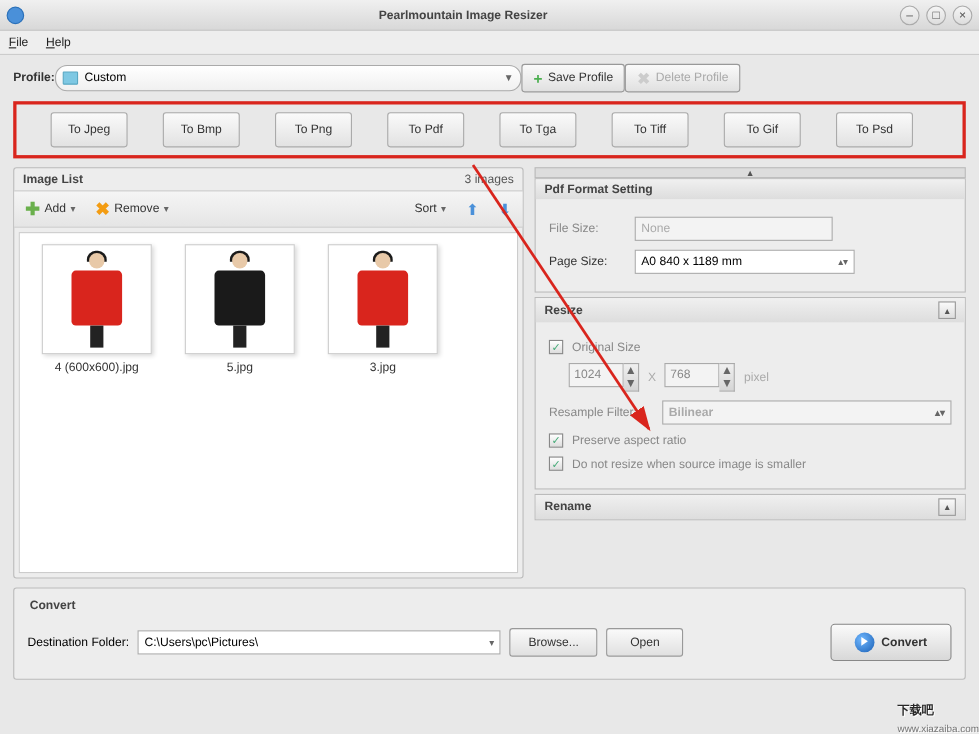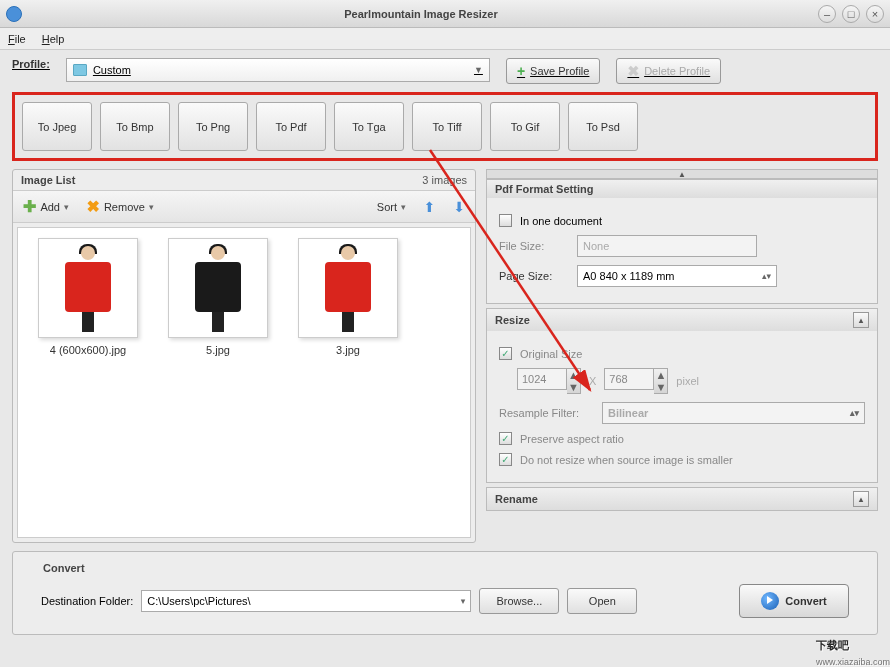--- a/index.html
+++ b/index.html
@@ -7,33 +7,33 @@
 
 .titlebar { height: 28px; background: linear-gradient(#f0f0f0, #d8d8d8); display: flex; align-items: center; padding: 0 6px; border-bottom: 1px solid #bbb; }
 .title-icon { width: 16px; height: 16px; background: #4a90d9; border-radius: 50%; margin-right: 8px; border: 1px solid #2a70b9; }
 .title-text { flex: 1; text-align: center; font-weight: bold; color: #444; }
 .win-btn { width: 18px; height: 18px; border-radius: 50%; margin-left: 6px; background: linear-gradient(#f5f5f5,#ddd); border: 1px solid #aaa; display: flex; align-items: center; justify-content: center; cursor: pointer; font-size: 11px; color: #555; }
 
 .menubar { height: 22px; background: #eee; display: flex; align-items: center; padding: 0 8px; gap: 16px; border-bottom: 1px solid #ccc; }
 .menu-item { cursor: pointer; color: #222; }
 .menu-item u { text-decoration: underline; }
 
-.profile-row { display: flex; padding: 8px 12px; gap: 16px; text-decoration: underline; }
+.profile-row { display: flex; align-items: center; padding: 8px 12px; gap: 0; }
 .profile-label { color: #333; font-weight: bold; }
-.profile-select { flex: 0 0 424px; height: 24px; background: linear-gradient(#fff,#f0f0f0); border: 1px solid #aaa; border-radius: 0; display: flex; align-items: center; padding: 0 6px; cursor: pointer; }
+.profile-select { flex: 0 0 424px; height: 24px; background: linear-gradient(#fff,#f0f0f0); border: 1px solid #aaa; border-radius: 11px; display: flex; align-items: center; padding: 0 6px; cursor: pointer; }
 .folder-icon { width: 14px; height: 12px; background: #7ec8e3; border-radius: 1px; margin-right: 6px; border: 1px solid #5aa8c3; }
 .profile-select-text { flex: 1; }
 .caret { font-size: 9px; color: #666; }
 .btn { height: 26px; padding: 0 10px; background: linear-gradient(#fafafa,#e0e0e0); border: 1px solid #999; border-radius: 3px; display: flex; align-items: center; gap: 5px; cursor: pointer; color: #333; }
 .btn.disabled { color: #aaa; cursor: default; }
 .plus-green { color: #4caf50; font-weight: bold; font-size: 14px; }
 .x-red { color: #d9534f; font-weight: bold; font-size: 14px; }
 
 .format-row { margin: 0 12px 8px; border: 3px solid #d9251d; padding: 7px; display: flex; gap: 8px; }
-.fmt-btn { width: 70px; height: 49px; background: linear-gradient(#fafafa,#e2e2e2); border: 1px solid #aaa; border-radius: 3px; display: flex; align-items: center; justify-content: center; cursor: pointer; color: #333; }
+.fmt-btn { width: 70px; height: 32px; background: linear-gradient(#fafafa,#e2e2e2); border: 1px solid #aaa; border-radius: 3px; display: flex; align-items: center; justify-content: center; cursor: pointer; color: #333; margin-left: 24px; }
 
 .main { display: flex; padding: 0 12px 8px; gap: 10px; height: 382px; }
 .panel { background: #ededed; border: 1px solid #bbb; border-radius: 3px; }
 .image-list { flex: 0 0 464px; display: flex; flex-direction: column; }
 .panel-title { padding: 4px 8px; font-weight: bold; color: #444; display: flex; justify-content: space-between; align-items: center; }
 .count { font-weight: normal; color: #555; }
 .toolbar { display: flex; align-items: center; padding: 6px 10px; gap: 18px; background: linear-gradient(#f5f5f5,#e5e5e5); border-top: 1px solid #ccc; border-bottom: 1px solid #ccc; }
 .tb-item { display: flex; align-items: center; gap: 4px; cursor: pointer; color: #333; }
 .icon-plus { color: #6ab04c; font-size: 16px; font-weight: bold; }
 .icon-x { color: #f39c12; font-size: 16px; font-weight: bold; }
@@ -63,21 +63,21 @@
 .text-input.disabled { background: #f3f3f3; color: #aaa; }
 .spinner { display: flex; }
 .spinner input { width: 50px; height: 22px; border: 1px solid #aaa; padding: 0 4px; color: #888; background: #f3f3f3; }
 .spinner .spin { width: 14px; background: linear-gradient(#f0f0f0,#d5d5d5); border: 1px solid #aaa; border-left: 0; display: flex; flex-direction: column; font-size: 6px; color: #666; }
 .spinner .spin div { flex:1; display:flex; align-items:center; justify-content:center; cursor:pointer; }
 .select { height: 22px; border: 1px solid #aaa; background: #fff; display: flex; align-items: center; padding: 0 5px; cursor: pointer; }
 .select.disabled { background: #f3f3f3; color: #aaa; font-weight: bold; }
 .select .sel-text { flex: 1; }
 .collapse-btn { width: 16px; height: 16px; background: linear-gradient(#fafafa,#ddd); border: 1px solid #999; display:flex; align-items:center; justify-content:center; font-size:8px; color:#555; cursor:pointer; }
 
-.convert-panel { margin: 0 12px 12px; padding: 8px 28px 16px; }
+.convert-panel { margin: 0 12px 12px; padding: 8px 12px 16px; }
 .convert-title { font-weight: bold; color: #444; padding: 2px 2px 10px; }
 .convert-row { display: flex; align-items: center; gap: 8px; }
 .dest-select { flex: 0 0 330px; }
 .convert-btn { margin-left: auto; height: 34px; width: 110px; background: linear-gradient(#fafafa,#d8d8d8); border: 1px solid #888; border-radius: 4px; display: flex; align-items: center; justify-content: center; gap: 6px; cursor: pointer; font-size: 13px; font-weight: bold; color: #333; }
 .play-icon { width: 18px; height: 18px; background: radial-gradient(circle at 35% 35%, #6fb7ff, #1a5fb4); border-radius: 50%; position: relative; }
 .play-icon::after { content:''; position:absolute; left:6px; top:4px; border-left:6px solid #fff; border-top:4px solid transparent; border-bottom:4px solid transparent; }
 
 svg.arrow-overlay { position: absolute; pointer-events: none; }
 
 .watermark { position: absolute; right: 0; bottom: 0; font-size: 32px; font-weight: 900; color: #111; opacity: 0.9; pointer-events: none; font-family: "Microsoft YaHei", sans-serif; text-shadow: 1px 1px 0 #fff; }
@@ -191,24 +191,20 @@
 
   <div class="right">
     <div class="collapse-bar">
         <span class="tri">▲</span>
       </div>
     <div class="section">
       <div class="section-hdr">
         <span>Pdf Format Setting</span>
       </div>
       <div class="section-body">
-        <div class="row">
-          <span class="checkbox"></span>
-          <span>In one document</span>
-        </div>
         <div class="row">
           <span class="lbl">File Size:</span>
           <input class="text-input disabled" style="width: 180px;" value="None">
         </div>
         <div class="row">
           <span class="lbl" style="color:#333">Page Size:</span>
           <div class="select" style="width:200px">
             <span class="sel-text">A0 840 x 1189 mm</span>
             <span class="caret">▴▾</span>
           </div>

